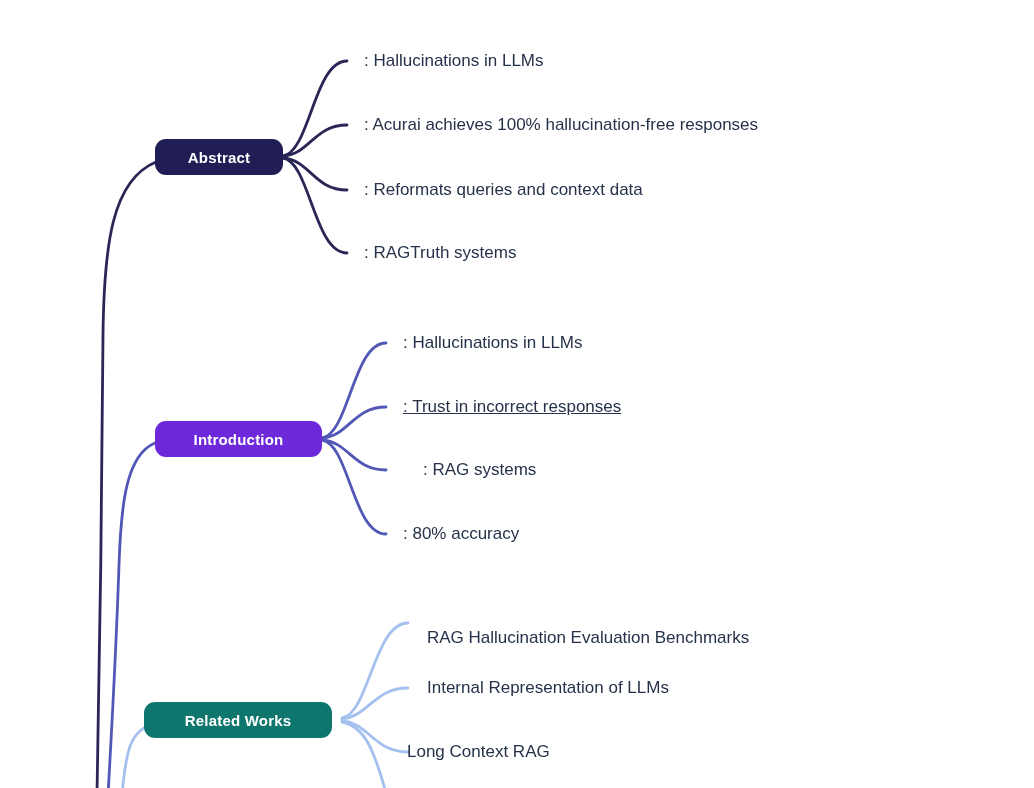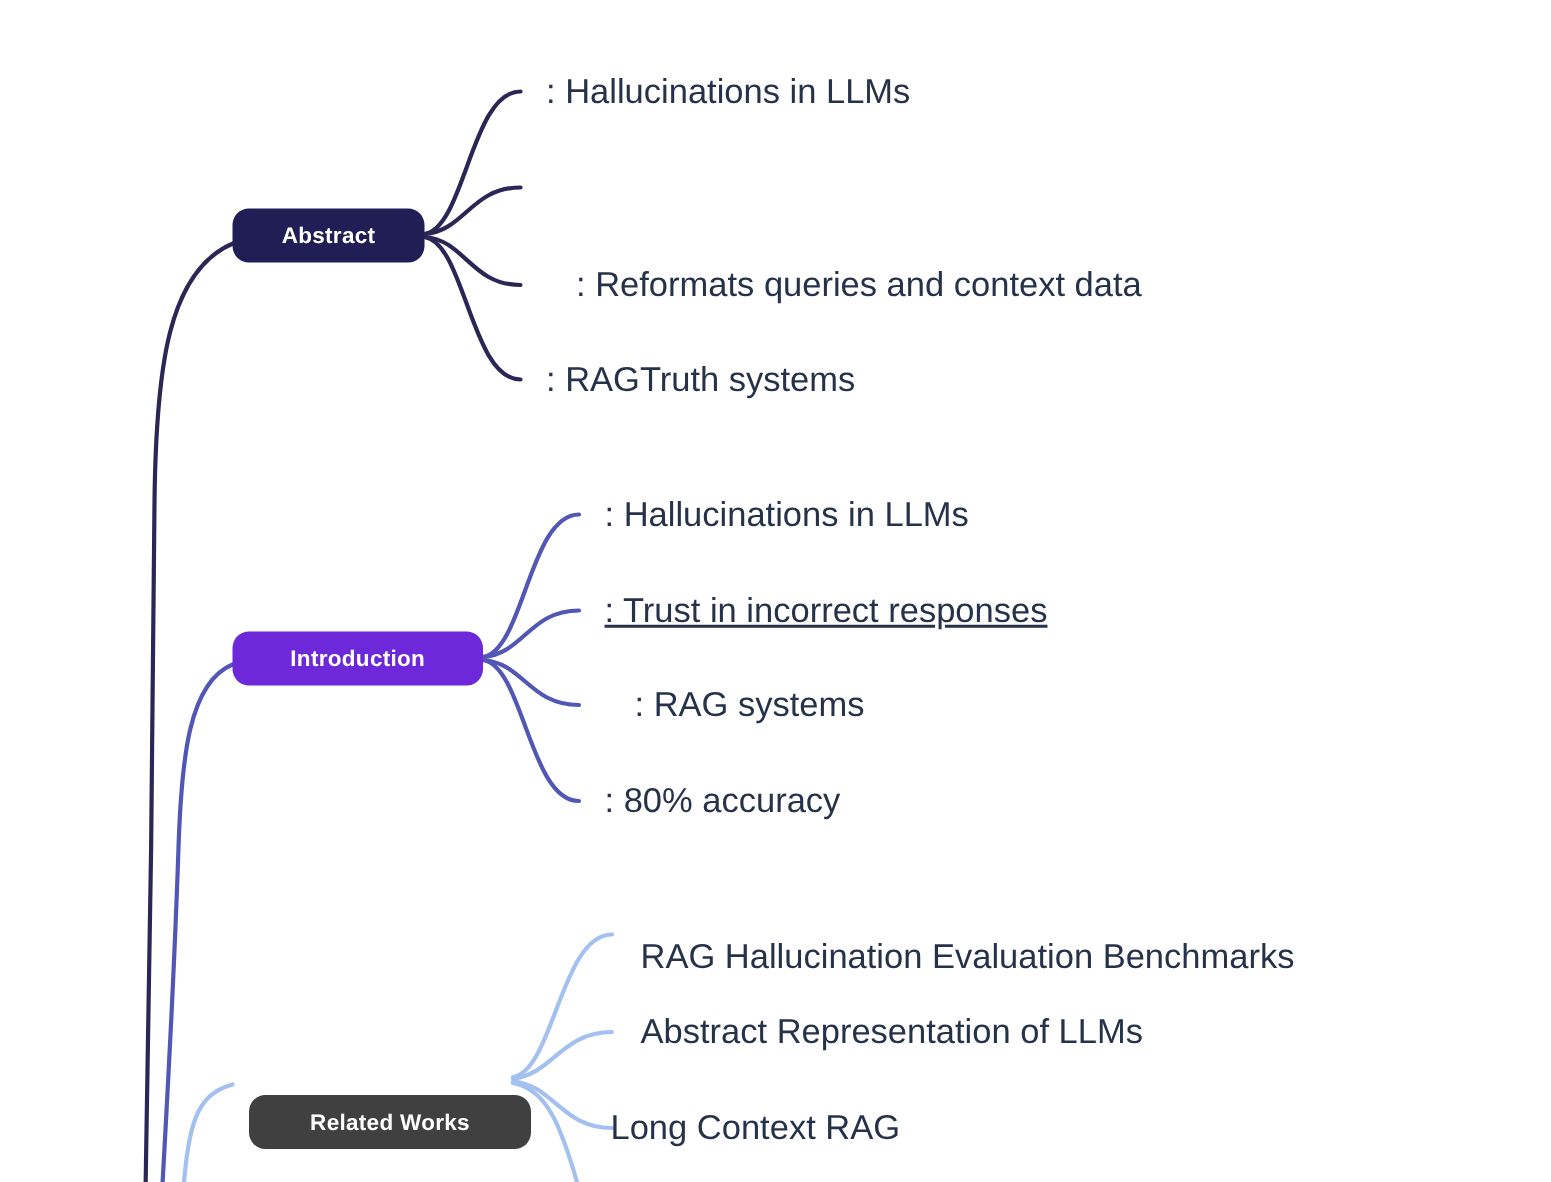--- a/index.html
+++ b/index.html
@@ -36,21 +36,21 @@
     color: #ffffff;
     font-weight: bold;
     font-size: 15px;
     letter-spacing: 0.2px;
     box-sizing: border-box;
     cursor: pointer;
   }
   .child-label {
     position: absolute;
     transform: translateY(-50%);
-    font-size: 23px;
+    font-size: 17px;
     color: #26324a;
     white-space: nowrap;
     cursor: pointer;
   }
 </style>
 </head>
 <body>
 
 <div class="canvas">
 
@@ -77,30 +77,31 @@
   </svg>
 
   <div class="node-pill" style="left: 155px; top: 139px; width: 128px; background: rgb(33, 30, 85);">
     <span>Abstract</span>
   </div>
 
   <div class="node-pill" style="left: 155px; top: 421px; width: 167px; background: #6d28d9;">
     <span>Introduction</span>
   </div>
 
-  <div class="node-pill" style="left: 166px; top: 702px; width: 188px; background: #404040; margin-top: 28px;">
+  <div class="node-pill" style="left: 144px; top: 702px; width: 188px; background: #0f766e;">
     <span>Related Works</span>
   </div>
 
   <div class="child-label" style="left:364px; top:61px;">: Hallucinations in LLMs</div>
-  <div class="child-label" style="left:364px; top:190px;margin-left:20px;">: Reformats queries and context data</div>
+  <div class="child-label" style="left:364px; top:125px;">: Acurai achieves 100% hallucination-free responses</div>
+  <div class="child-label" style="left:364px; top:190px;">: Reformats queries and context data</div>
   <div class="child-label" style="left:364px; top:253px;">: RAGTruth systems</div>
 
   <div class="child-label" style="left:403px; top:343px;">: Hallucinations in LLMs</div>
   <div class="child-label" style="left:403px; top:407px;text-decoration:underline;">: Trust in incorrect responses</div>
   <div class="child-label" style="left:423px; top:470px;">: RAG systems</div>
   <div class="child-label" style="left:403px; top:534px;text-align:center;">: 80% accuracy</div>
 
   <div class="child-label" style="left:427px; top:638px;">RAG Hallucination Evaluation Benchmarks</div>
-  <div class="child-label" style="left:427px; top:688px;">Abstract Representation of LLMs</div>
+  <div class="child-label" style="left:427px; top:688px;">Internal Representation of LLMs</div>
   <div class="child-label" style="left:407px; top:752px;">Long Context RAG</div>
 
 </div>
 
 </body></html>

